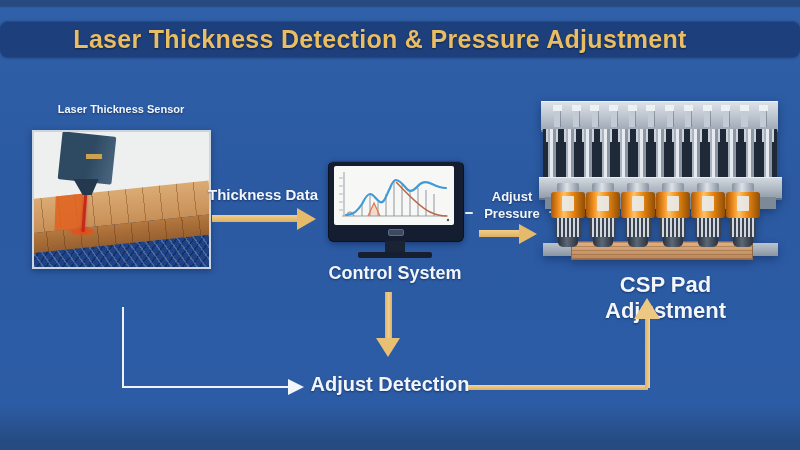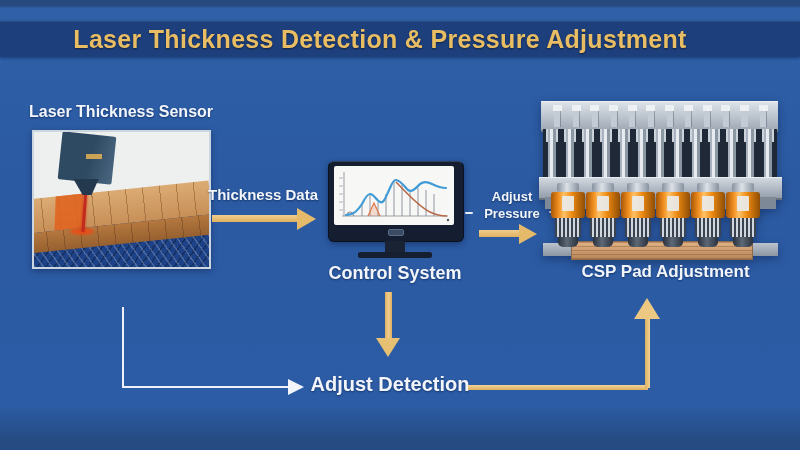--- a/index.html
+++ b/index.html
@@ -4,32 +4,32 @@
 <style>
   html,body{margin:0;padding:0;background:#123;}
   #stage{
     position:relative;width:800px;height:450px;overflow:hidden;
     font-family:"Liberation Sans",sans-serif;
     background:linear-gradient(180deg,#264a80 0,#264a80 6px,#2f60a8 8px,#2b5aa2 40%,#2c5ca5 90%,#264b82 98%,#264b82 100%);
   }
   .abs{position:absolute;}
   
   .banner{left:0;top:21px;width:800px;height:36px;background:#1d3f7c;
-    box-shadow:0 1px 3px rgba(0,10,40,.4), inset 0 1px 0 rgba(255,255,255,.06);}
+    box-shadow:0 1px 3px rgba(0,10,40,.4), inset 0 1px 0 rgba(255,255,255,.06);border-radius:8px;}
   .banner h1{margin:0;line-height:36px;text-align:center;transform:translateX(-20px);
     font-size:25px;font-weight:700;color:#e9bd63;letter-spacing:.3px;
     text-shadow:0 1px 2px rgba(0,0,0,.45);}
   
   .lbl{color:#f2f6fb;text-shadow:0 1px 2px rgba(0,20,60,.55);text-align:center;}
-  .sensor-heading{left:21px;top:103px;width:200px;font-size:16px;font-weight:700;}
+  .sensor-heading{left:21px;top:103px;width:200px;font-size:11px;font-weight:700;}
   .sensor-caption{left:29px;top:272px;width:200px;font-size:15px;font-weight:600;}
   .thickness-label{left:202px;top:186px;width:122px;font-size:15px;font-weight:600;}
   .control-label{left:320px;top:263px;width:150px;font-size:18px;font-weight:700;}
   .adjust-side{left:474px;top:188px;width:76px;font-size:13px;font-weight:600;line-height:17px;}
-  .csp-label{left:563px;top:262px;width:205px;font-size:17px;font-weight:700;}
+  .csp-label{left:563px;top:272px;width:205px;font-size:22px;font-weight:700;}
   .bottom-label{left:305px;top:373px;width:170px;font-size:20px;font-weight:700;}
   .dash{height:2px;background:#e8edf4;border-radius:1px;}
   
   .gold{background:linear-gradient(180deg,#f0cd8d,#dfb160);}
   .a-shaft-h1{left:212px;top:215px;width:86px;height:7px;}
   .a-head-r1{left:297px;top:208px;width:0;height:0;border-left:19px solid #e5ba6b;border-top:11px solid transparent;border-bottom:11px solid transparent;}
   .a-shaft-v1{left:385px;top:292px;width:7px;height:47px;background:linear-gradient(90deg,#dfb160,#f0cd8d,#dfb160);}
   .a-head-d1{left:376px;top:338px;width:0;height:0;border-top:19px solid #e8c073;border-left:12px solid transparent;border-right:12px solid transparent;}
   .a-shaft-h2{left:479px;top:230px;width:41px;height:7px;}
   .a-head-r2{left:519px;top:224px;width:0;height:0;border-left:18px solid #e5ba6b;border-top:10px solid transparent;border-bottom:10px solid transparent;}

